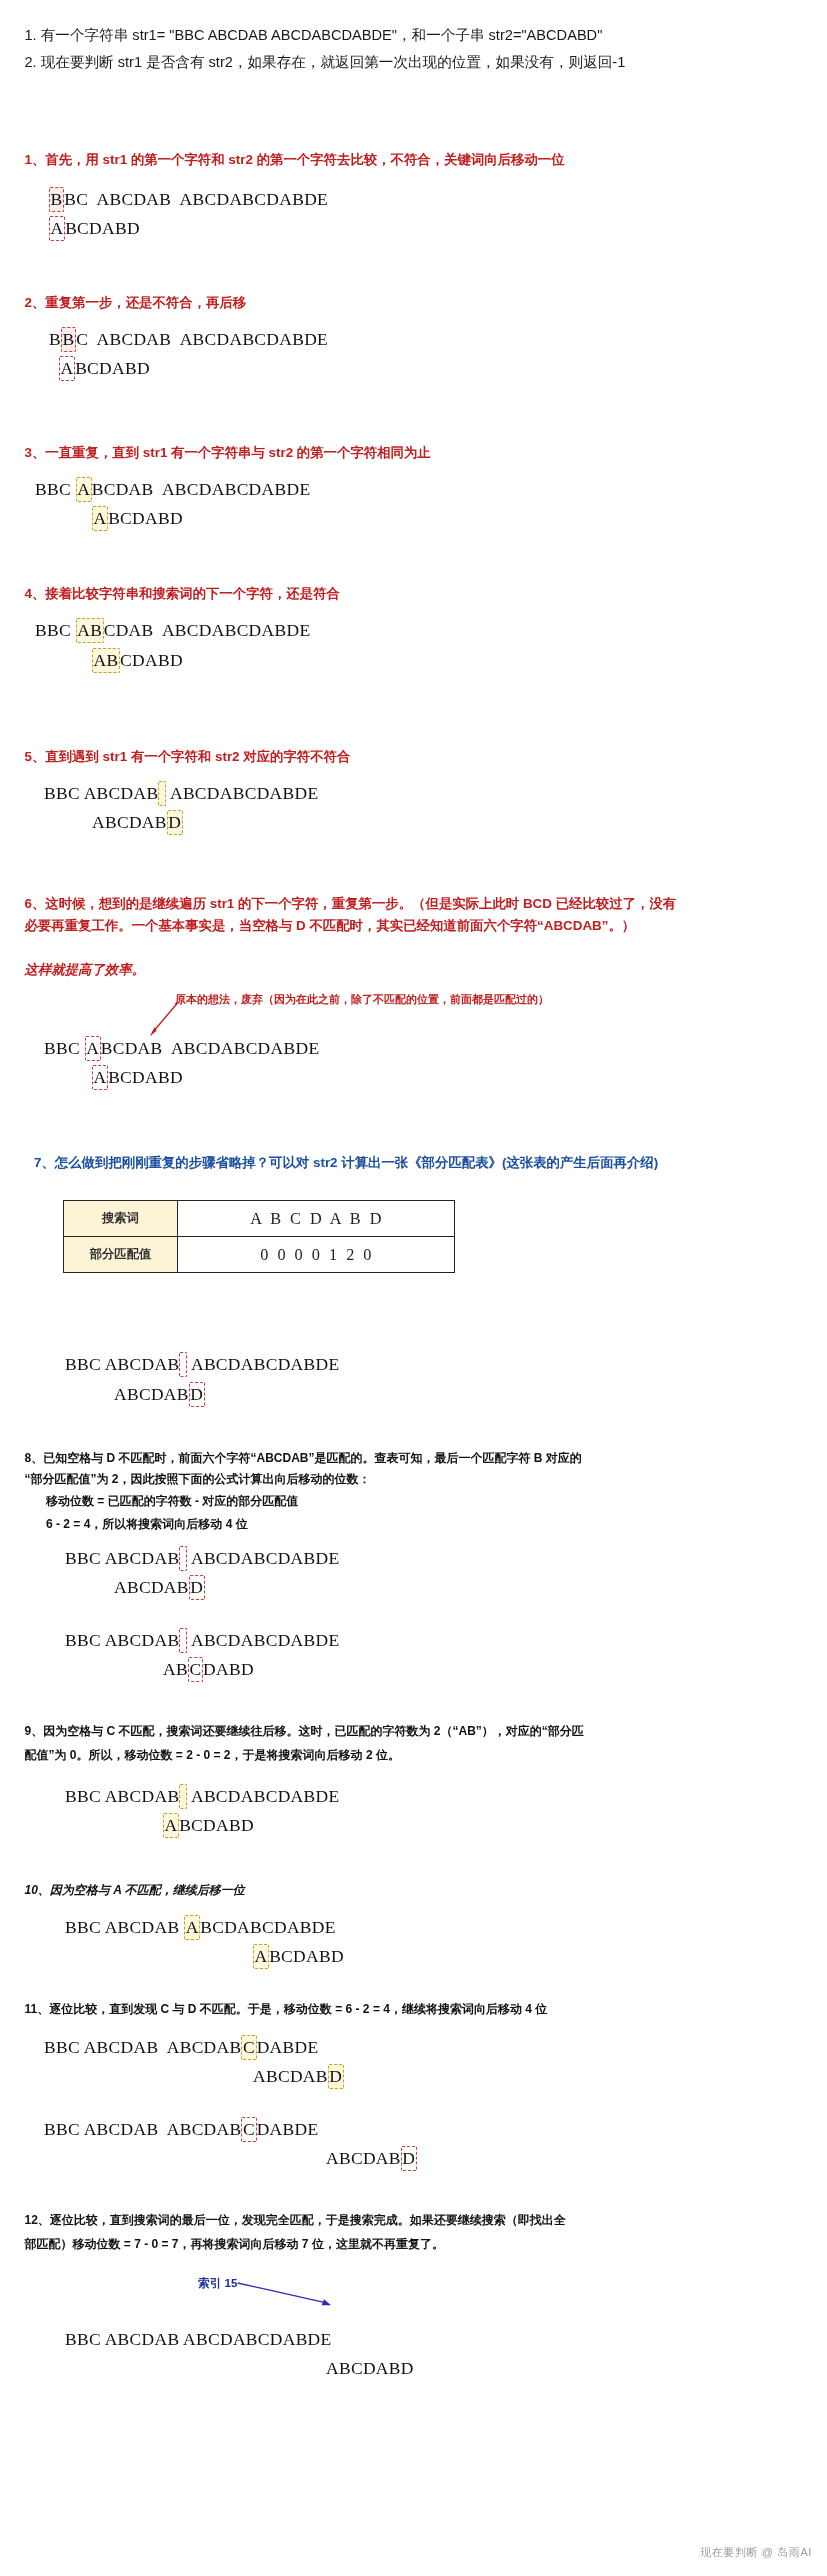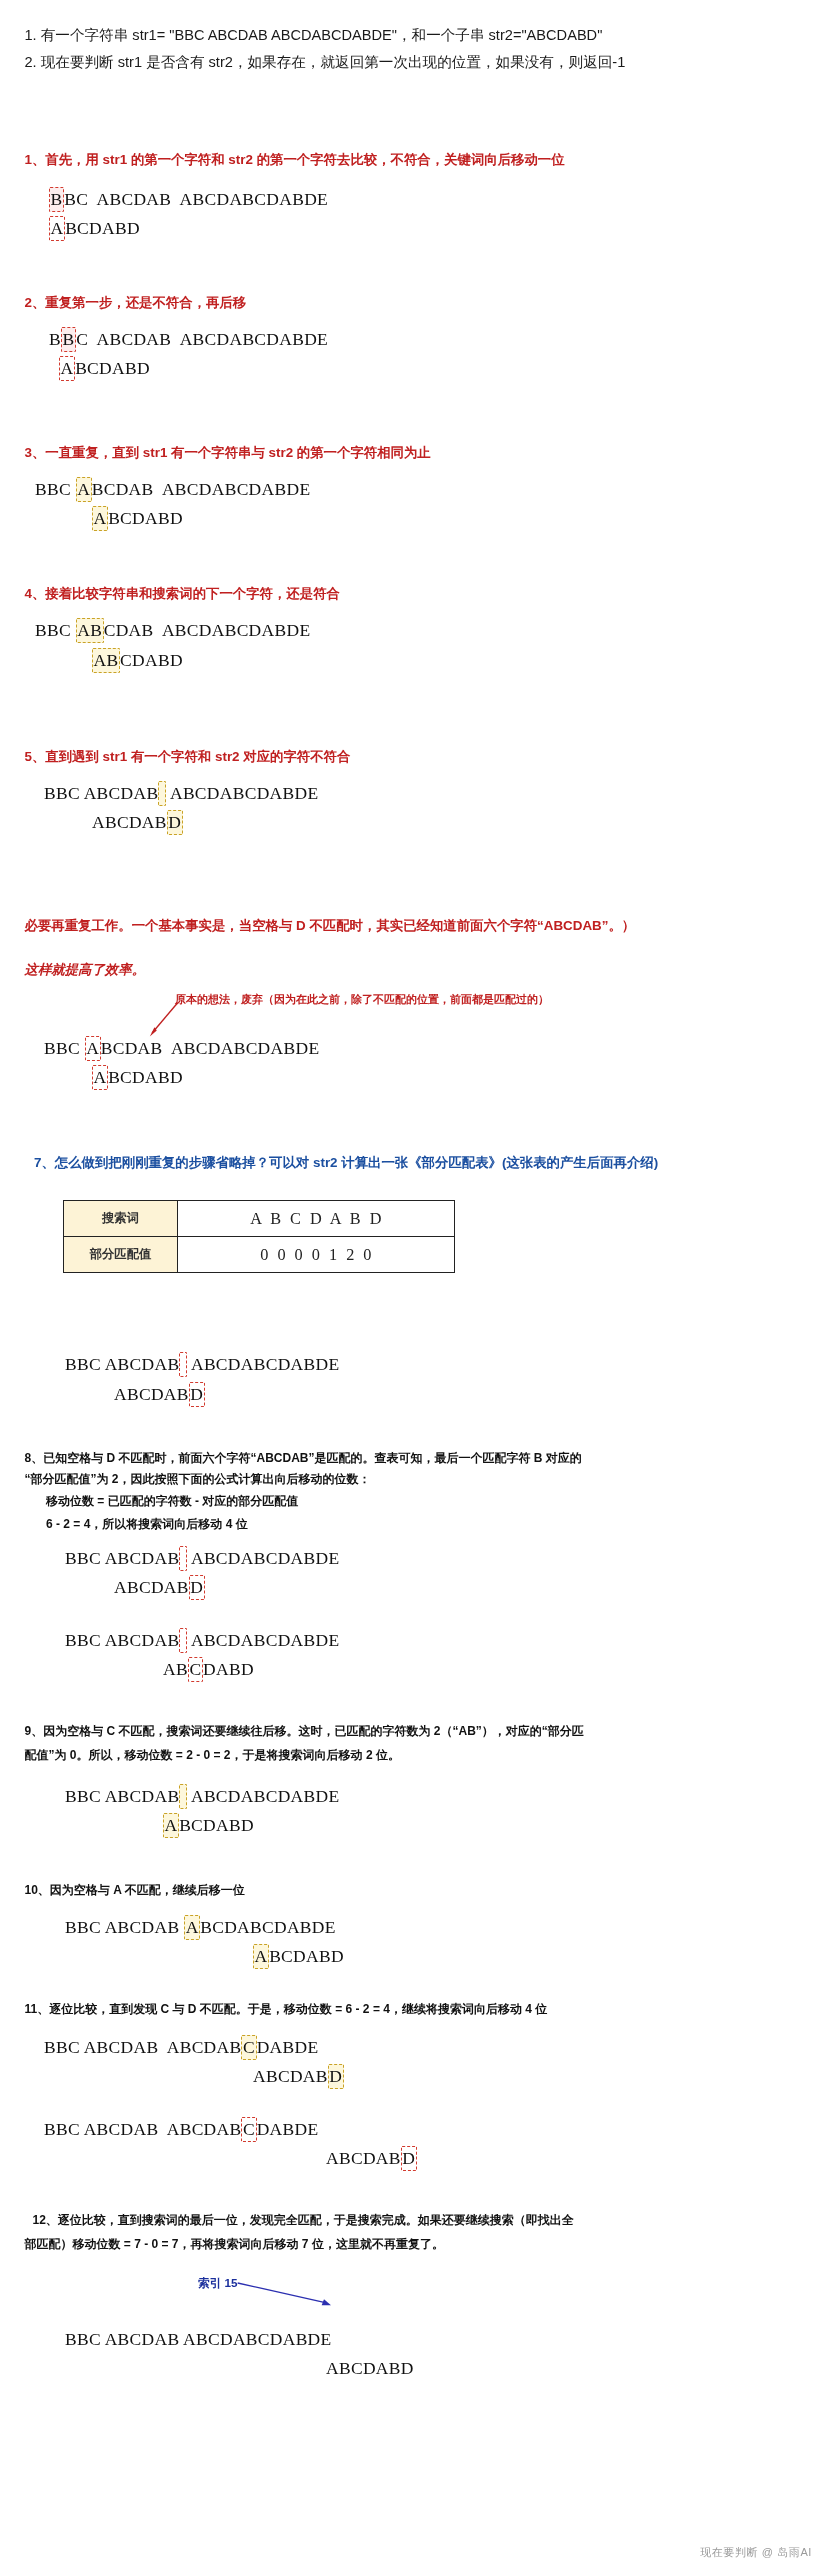--- a/index.html
+++ b/index.html
@@ -140,20 +140,21 @@
   <div class="abs seq" style="left:92px; top:506px;"><span class="hl yellow">A</span>BCDABD</div>
 
   <div class="abs step" style="left:24.5px; top:583px;">4、接着比较字符串和搜索词的下一个字符，还是符合</div>
   <div class="abs seq" style="left:35px; top:618px;">BBC <span class="hl yellow">AB</span>CDAB  ABCDABCDABDE</div>
   <div class="abs seq" style="left:92px; top:648px;"><span class="hl yellow">AB</span>CDABD</div>
 
   <div class="abs step" style="left:24.5px; top:746px;">5、直到遇到 str1 有一个字符和 str2 对应的字符不符合</div>
   <div class="abs seq" style="left:44px; top:781px;">BBC ABCDAB<span class="hl yellow"> </span> ABCDABCDABDE</div>
   <div class="abs seq" style="left:92px; top:810px;">ABCDAB<span class="hl yellow">D</span></div>
 
+  <div class="abs step" style="left:24.5px; top:893px;">6、这时候，想到的是继续遍历 str1 的下一个字符，重复第一步。（但是实际上此时 BCD 已经比较过了，没有</div>
   <div class="abs step" style="left:24.5px; top:915px;">必要再重复工作。一个基本事实是，当空格与 D 不匹配时，其实已经知道前面六个字符“ABCDAB”。）</div>
   <div class="abs step" style="left:24.5px; top:959px;font-style:italic;">这样就提高了效率。</div>
 
   <div class="abs" style="left:175px; top:992px;">
     <span class="anno">原本的想法，废弃（因为在此之前，除了不匹配的位置，前面都是匹配过的）</span>
   </div>
   <svg class="abs arrow" style="left:144px; top:999px;" width="36" height="40" viewBox="0 0 62 68">
     <path d="M58 6 L14 58" stroke="#c02020" stroke-width="2.4" fill="none"></path>
     <path d="M10 64 L22 54 L18 48 Z" fill="#c02020"></path>
   </svg>
@@ -189,33 +190,33 @@
 
   <div class="abs seq" style="left:65px; top:1628px;">BBC ABCDAB<span class="hl redline"> </span> ABCDABCDABDE</div>
   <div class="abs seq" style="left:163px; top:1657px;">AB<span class="hl redline">C</span>DABD</div>
 
   <div class="abs note dark" style="left:24.5px; top:1721px;">9、因为空格与 C 不匹配，搜索词还要继续往后移。这时，已匹配的字符数为 2（“AB”），对应的“部分匹</div>
   <div class="abs note dark" style="left:24.5px; top:1745px;">配值”为 0。所以，移动位数 = 2 - 0 = 2，于是将搜索词向后移动 2 位。</div>
 
   <div class="abs seq" style="left:65px; top:1784px;">BBC ABCDAB<span class="hl yellow"> </span> ABCDABCDABDE</div>
   <div class="abs seq" style="left:163px; top:1813px;"><span class="hl yellow">A</span>BCDABD</div>
 
-  <div class="abs note dark" style="left:24.5px; top:1880px;">10、因为空格与 A 不匹配，继续后移一位</div>
+  <div class="abs note dark" style="left:24.5px; top:1880px;font-style:italic;">10、因为空格与 A 不匹配，继续后移一位</div>
   <div class="abs seq" style="left:65px; top:1915px;">BBC ABCDAB <span class="hl yellow">A</span>BCDABCDABDE</div>
   <div class="abs seq" style="left:253px; top:1944px;"><span class="hl yellow">A</span>BCDABD</div>
 
   <div class="abs note dark" style="left:24.5px; top:1999px;">11、逐位比较，直到发现 C 与 D 不匹配。于是，移动位数 = 6 - 2 = 4，继续将搜索词向后移动 4 位</div>
 
   <div class="abs seq" style="left:44px; top:2035px;">BBC ABCDAB  ABCDAB<span class="hl yellow">C</span>DABDE</div>
   <div class="abs seq" style="left:253px; top:2064px;">ABCDAB<span class="hl yellow">D</span></div>
 
   <div class="abs seq" style="left:44px; top:2117px;">BBC ABCDAB  ABCDAB<span class="hl redline">C</span>DABDE</div>
   <div class="abs seq" style="left:326px; top:2146px;">ABCDAB<span class="hl redline">D</span></div>
 
-  <div class="abs note dark" style="left:24.5px; top:2210px;margin-left:8px;">12、逐位比较，直到搜索词的最后一位，发现完全匹配，于是搜索完成。如果还要继续搜索（即找出全</div>
+  <div class="abs note dark" style="left:24.5px; top:2210px;">12、逐位比较，直到搜索词的最后一位，发现完全匹配，于是搜索完成。如果还要继续搜索（即找出全</div>
   <div class="abs note dark" style="left:24.5px; top:2234px;">部匹配）移动位数 = 7 - 0 = 7，再将搜索词向后移动 7 位，这里就不再重复了。</div>
 
   <div class="abs" style="left:198px; top:2276px;">
     <span class="anno-blue">索引 15</span>
   </div>
   <svg class="abs arrow" style="left:233px; top:2276px;" width="105" height="35" viewBox="0 0 180 60">
     <path d="M8 12 L160 46" stroke="#2b2fb0" stroke-width="2.4" fill="none"></path>
     <path d="M168 50 L152 50 L156 40 Z" fill="#2b2fb0"></path>
   </svg>
 

